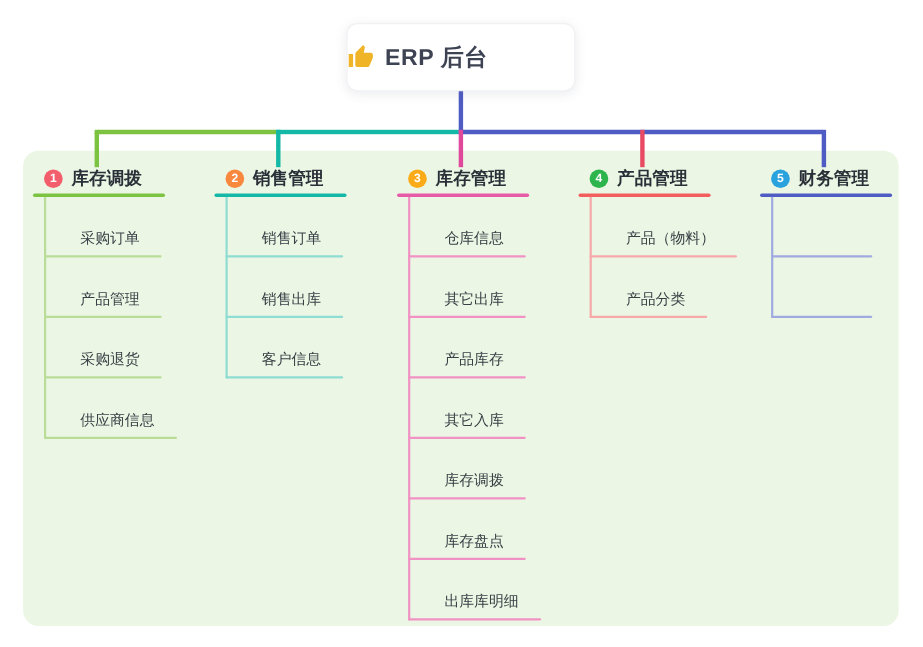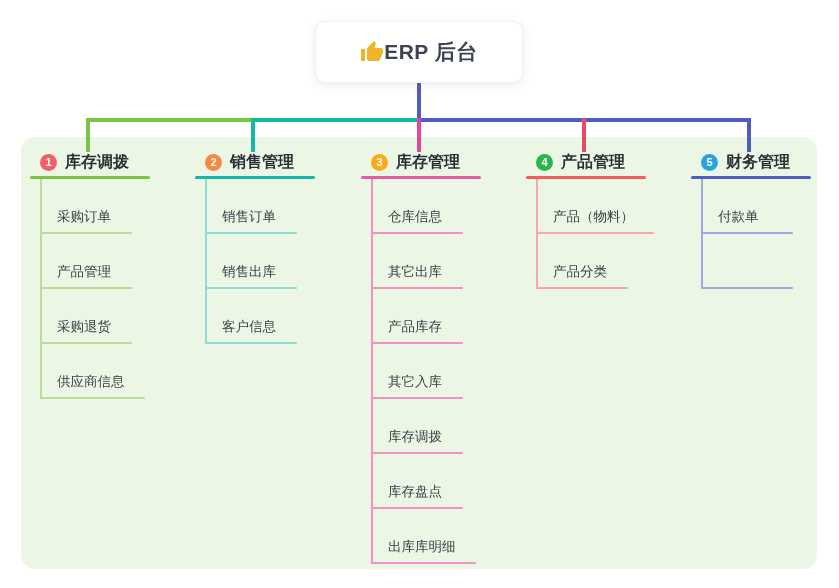--- a/index.html
+++ b/index.html
@@ -5,21 +5,21 @@
   * { margin:0; padding:0; box-sizing:border-box; }
   html,body { background:#fff; }
   body { font-family:"Liberation Sans","DejaVu Sans",sans-serif; }
   .canvas { position:relative; width:839px; height:588px; background:#ffffff; overflow:hidden; }
 
   
   .root-node {
     position:absolute; left:315px; top:21px; width:208px; height:62px;
     background:#fff; border:1px solid #f1f1f3; border-radius:10px;
     box-shadow:0 2px 10px rgba(90,95,120,.12);
-    display:flex; align-items:center; justify-content:center; 
+    display:flex; align-items:center; justify-content:flex-start; gap:10px;
     z-index:3; cursor:pointer;
   }
   .root-node .thumb { width:24px; height:24px; display:inline-flex; }
   .root-node .root-label { font-size:21px; font-weight:600; color:#3d4352; letter-spacing:.5px; }
 
   
   .conn { position:absolute; z-index:1; }
   .stem      { left:417px; top:82px;  width:4px;   height:40px; }
   .bus-left  { left:86px;  top:118px; width:165px; height:4px; border-top-left-radius:4px; }
   .bus-mid   { left:251px; top:118px; width:166px; height:4px; }
@@ -43,21 +43,21 @@
     width:17px; height:17px; border-radius:50%; flex:0 0 17px;
     color:#fff; font-size:11px; font-weight:700; line-height:17px; text-align:center;
   }
   .branch-title { font-size:16px; font-weight:600; color:#2b2f38; white-space:nowrap; }
   .header-rule { width:120px; height:3px; margin-top:2px; border-radius:2px; }
 
   .items { position:relative; }
   .vline { position:absolute; left:10px; top:0; bottom:0; width:2px; }
   .item { height:55px; display:flex; flex-direction:column; justify-content:flex-end; margin-left:10px; width:max-content; min-width:92px; cursor:pointer; }
   .item:first-child { height:50px; }
-  .item-label { font-size:13.5px; color:#3a3e45; padding:0 20px 6px 17px; white-space:nowrap; }
+  .item-label { font-size:13.5px; color:#3a3e45; padding:0 20px 6px 17px; white-space:nowrap;margin-left:16px; }
   .item-rule { height:2px; width:100%; border-radius:1px; }
 </style>
 </head>
 <body>
 
 <div class="canvas">
 
   <div class="root-node">
     <span class="thumb">
       <svg viewBox="0 0 24 24" width="24" height="24" fill="#f0b429">
@@ -189,21 +189,20 @@
 
   <div class="branch b4">
     <div class="branch-header">
       <span class="badge" style="background-color: rgb(42, 162, 222);">5</span>
       <span class="branch-title">财务管理</span>
     </div>
     <div class="header-rule" style="background-color: rgb(79, 92, 196);"></div>
     <div class="items">
       <div class="vline" style="background-color: rgb(159, 171, 224);"></div>
       <div class="item">
-        <span class="item-label">付款单</span>
         <div class="item-rule" style="background-color: rgb(159, 171, 224);"></div>
       </div>
       <div class="item">
         <div class="item-rule" style="background-color: rgb(159, 171, 224);"></div>
       </div>
     </div>
   </div>
 
 </div>
 

